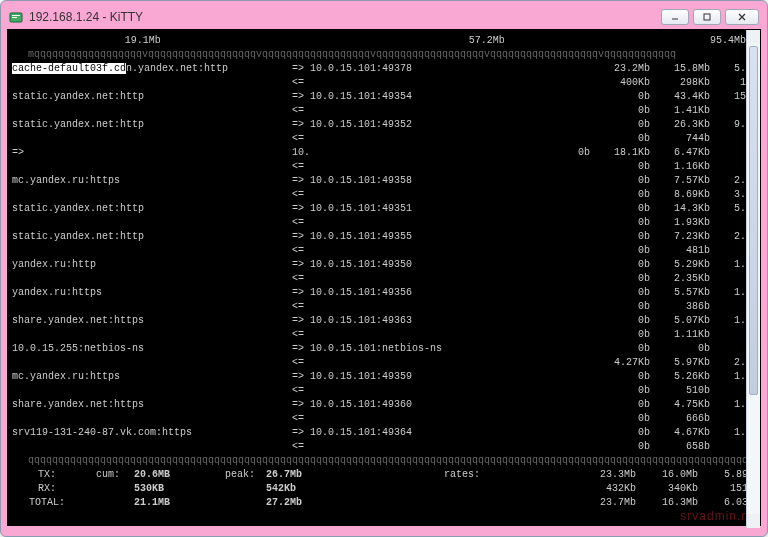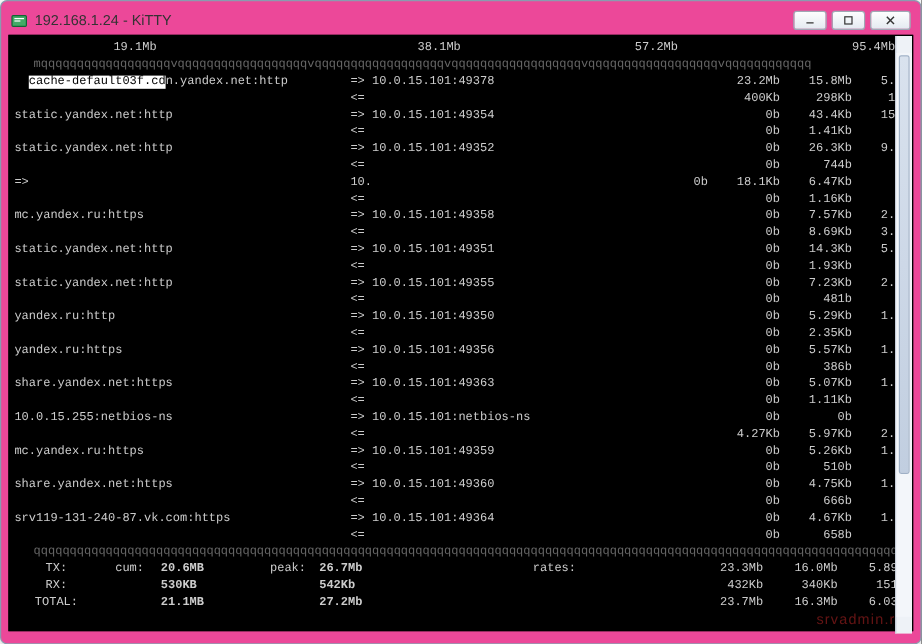--- a/index.html
+++ b/index.html
@@ -9,21 +9,21 @@
     font-size: 10px;
     display: flex;
     align-items: flex-start;
     justify-content: flex-start;
   }
   .window {
     width: 768px;
     height: 537px;
     border: 1px solid #8a9bb0;
     border-radius: 6px;
-    background: #ec4899;
+    background: #f9a8d4;
     padding: 4px 6px 6px 6px;
     box-shadow: 0 2px 8px rgba(0,0,0,.2);
   }
   .titlebar {
     display: flex;
     align-items: center;
     height: 24px;
     padding: 2px 2px 2px 2px;
   }
   .titlebar .icon {
@@ -90,21 +90,20 @@
     line-height: 14px;
     padding: 0 4px;
   }
   .row .host { white-space: nowrap; overflow: hidden; }
   .row .dir { text-align: left; color:#ccc; }
   .row .peer { white-space: nowrap; overflow: hidden; }
   .row .c1, .row .c2, .row .c3 { text-align: right; }
   .hl {
     background: #ffffff;
     color: #000;
-    margin-left: 12px;
   }
   .summary {
     display: grid;
     grid-template-columns: 70px 52px 80px 52px 88px 220px 62px 62px 62px;
     height: 14px; line-height: 14px; padding: 0 4px;
   }
   .summary .lbl { text-align: center; }
   .summary .v { text-align: left; font-weight: bold; }
   .summary .rates { text-align: center; padding-right: 4px;}
   .summary .r1,.summary .r2,.summary .r3 { text-align: right; }
@@ -161,21 +160,20 @@
               <line x1="3" y1="2" x2="9" y2="8" stroke="#333" stroke-width="1.2"></line>
               <line x1="9" y1="2" x2="3" y2="8" stroke="#333" stroke-width="1.2"></line>
             </svg>
           </div>
     </div>
   </div>
 
   <div class="terminal">
     <div class="line scale-row">
       <span>19.1Mb</span>
-      <span>38.1Mb</span>
       <span>57.2Mb</span>
       <span>95.4Mb</span>
     </div>
     <div class="hr">mqqqqqqqqqqqqqqqqqqvqqqqqqqqqqqqqqqqqqvqqqqqqqqqqqqqqqqqqvqqqqqqqqqqqqqqqqqqvqqqqqqqqqqqqqqqqqqvqqqqqqqqqqqq</div>
 
     <div class="rows" id="rows">
           <div class="row">
             <div class="host"><span class="hl">cache-default03f.cd</span><span>n.yandex.net:http</span></div>
             <div class="dir">=&gt;</div>
             <div class="peer">10.0.15.101:49378</div>

